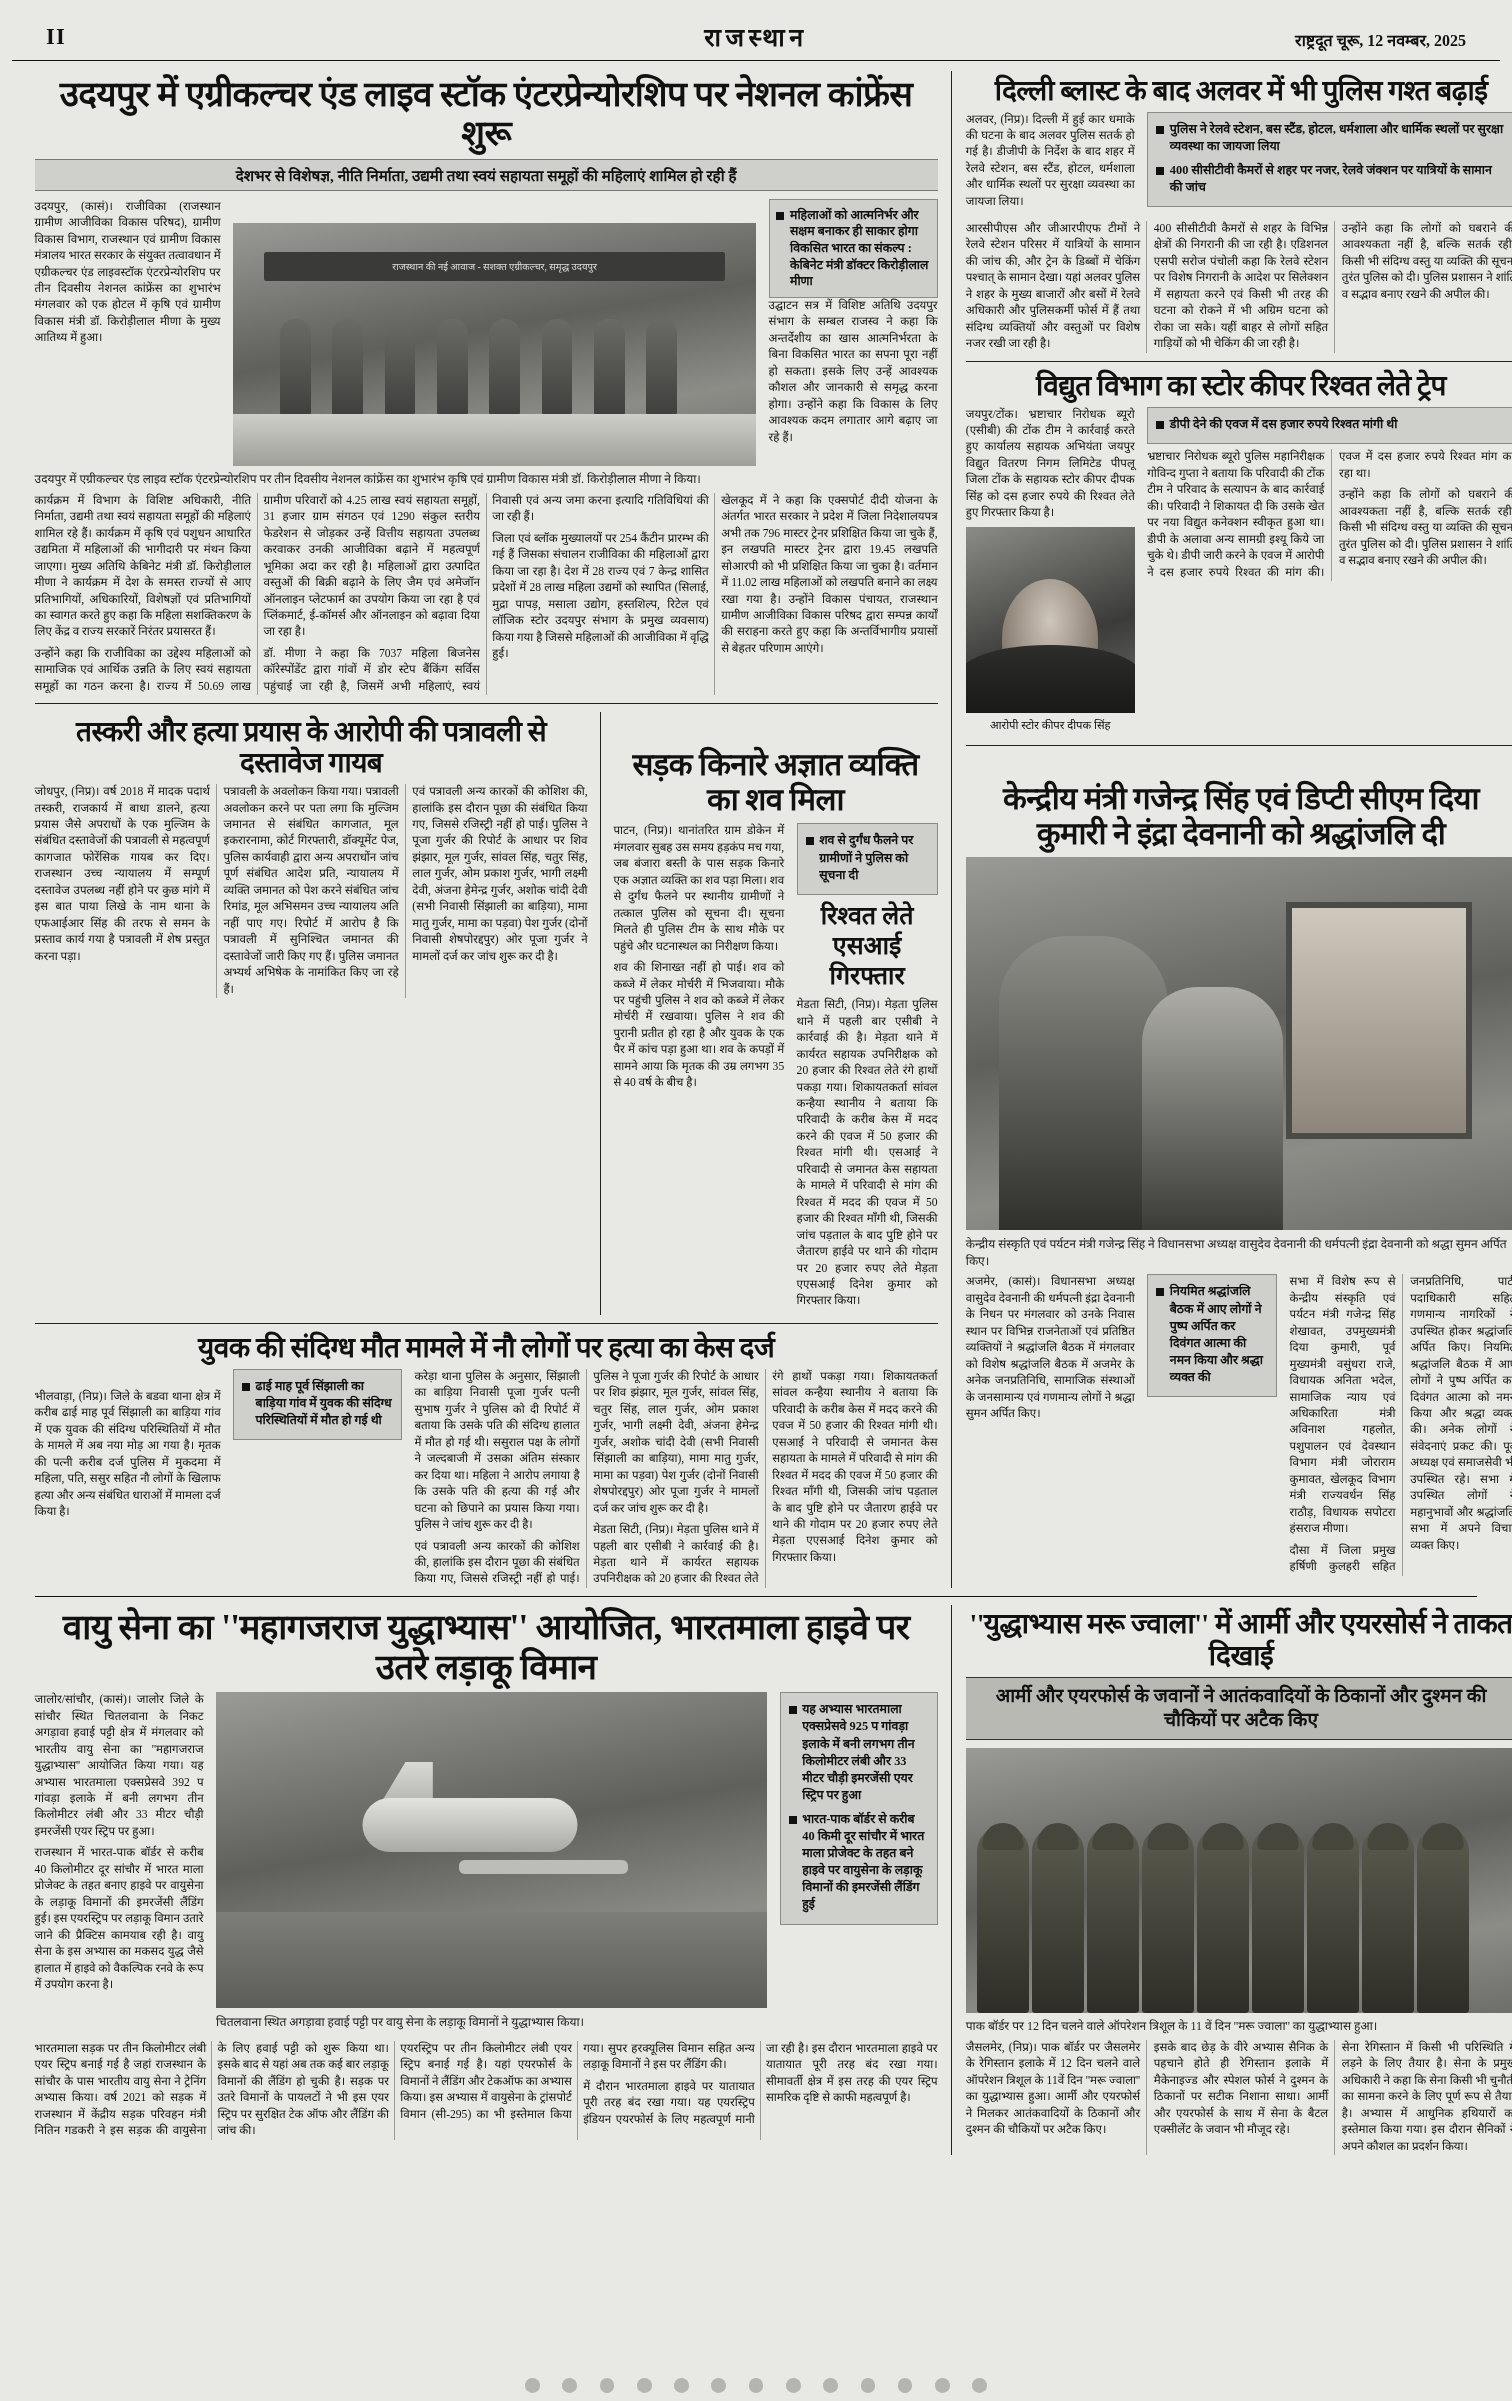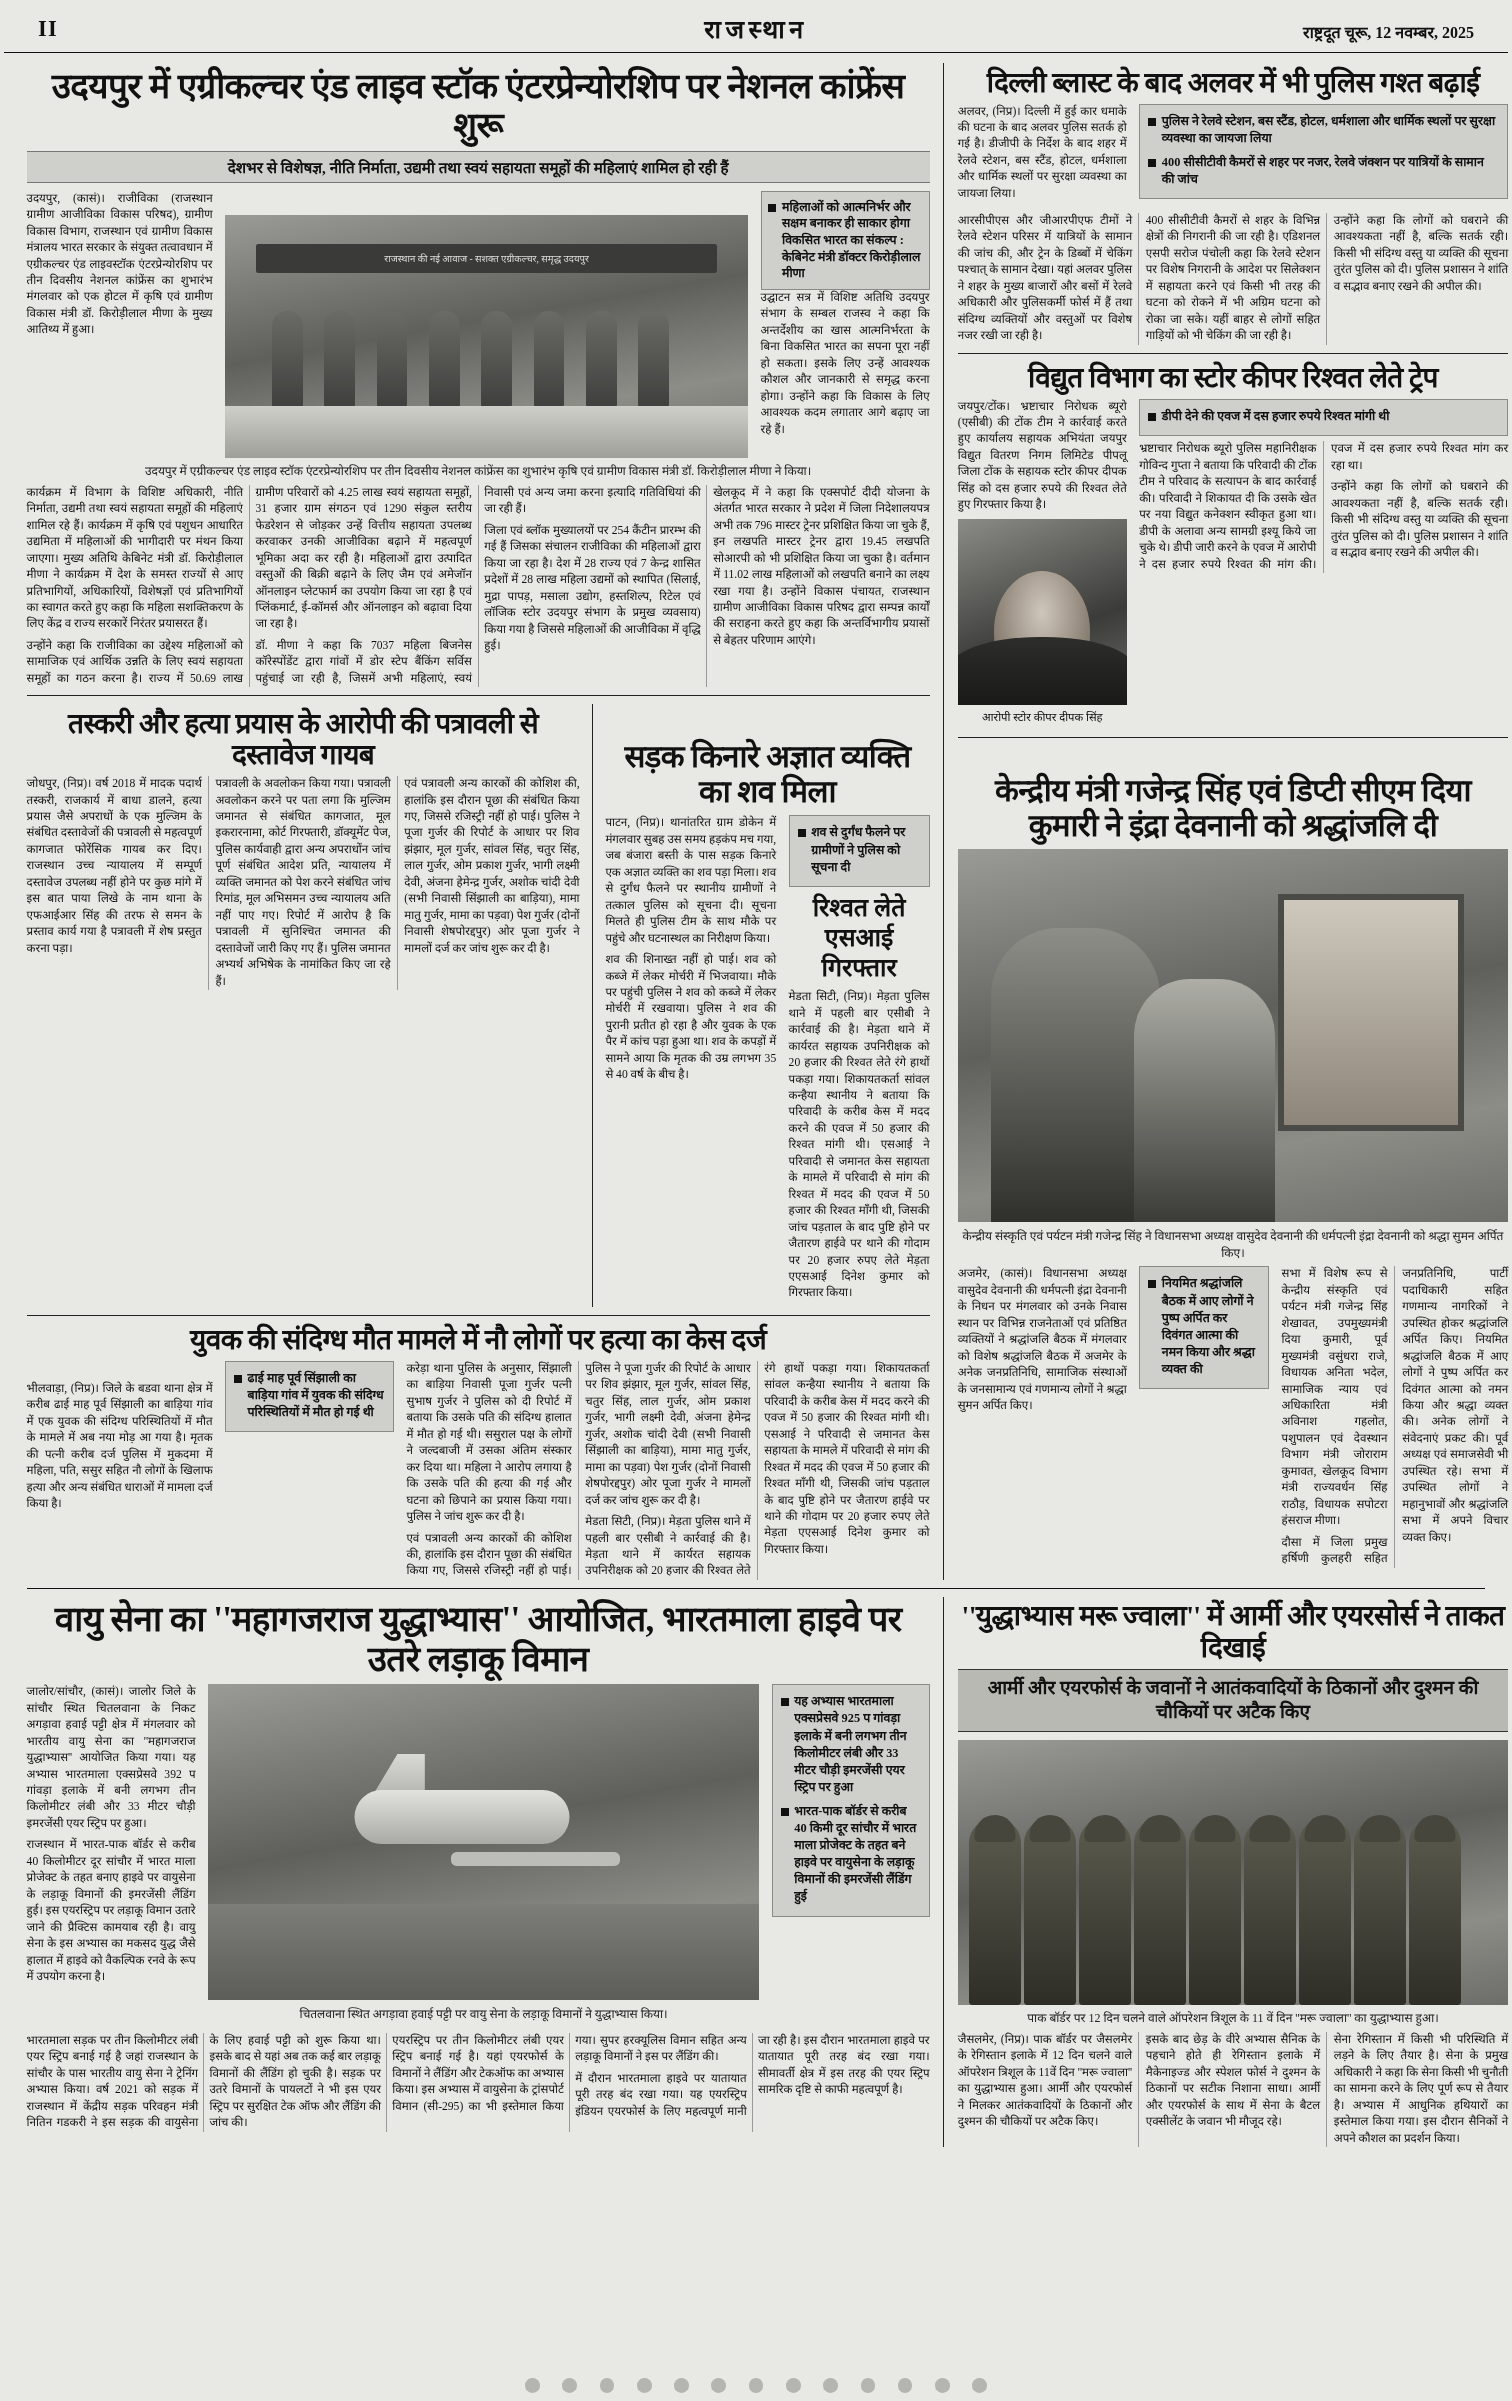--- a/index.html
+++ b/index.html
@@ -7,21 +7,21 @@
   body {
     width:1512px; height:2401px;
     background:#d8d8d4;
     font-family:"Liberation Serif", serif;
     color:#111;
   }
   .page {
     position:relative;
     width:1512px; height:2401px;
     background:#e8e8e4;
-    padding:4px;
+    padding:12px;
   }
   
   .masthead {
     position:relative;
     height:49px;
     border-bottom:1.7px solid #111;
     display:flex; align-items:center; justify-content:center;
   }
   .masthead .pageno {
     position:absolute; left:34px; top:12.4px;
@@ -56,21 +56,21 @@
   }
   .cols2 { column-count:2; column-gap:14.7px; column-rule:0.6px solid #999; }
   .cols3 { column-count:3; column-gap:13.6px; column-rule:0.6px solid #999; }
   .cols4 { column-count:4; column-gap:12.4px; column-rule:0.6px solid #999; }
   .cols5 { column-count:5; column-gap:11.3px; column-rule:0.6px solid #999; }
   p.body {
     font-size:11.6px; line-height:1.42; text-align:justify; margin:0 0 5.1px 0;
     hyphens:auto;
   }
   .caption {
-    font-size:12px; text-align:center; font-style:normal;
+    font-size:12px; font-style:normal;
     margin:4.5px 0 5.6px 0; color:#222;
   }
   .photo {
     background:linear-gradient(170deg,#9a9a96,#5f5f5c 45%,#8d8d88 75%,#6d6d69);
     position:relative; overflow:hidden;
   }
   .photo .ph-in { position:absolute; inset:0; }
   .bullets {
     background:#cfcfcb; border:0.6px solid #8a8a86; padding:8px 8px 3.4px 8px;
   }

